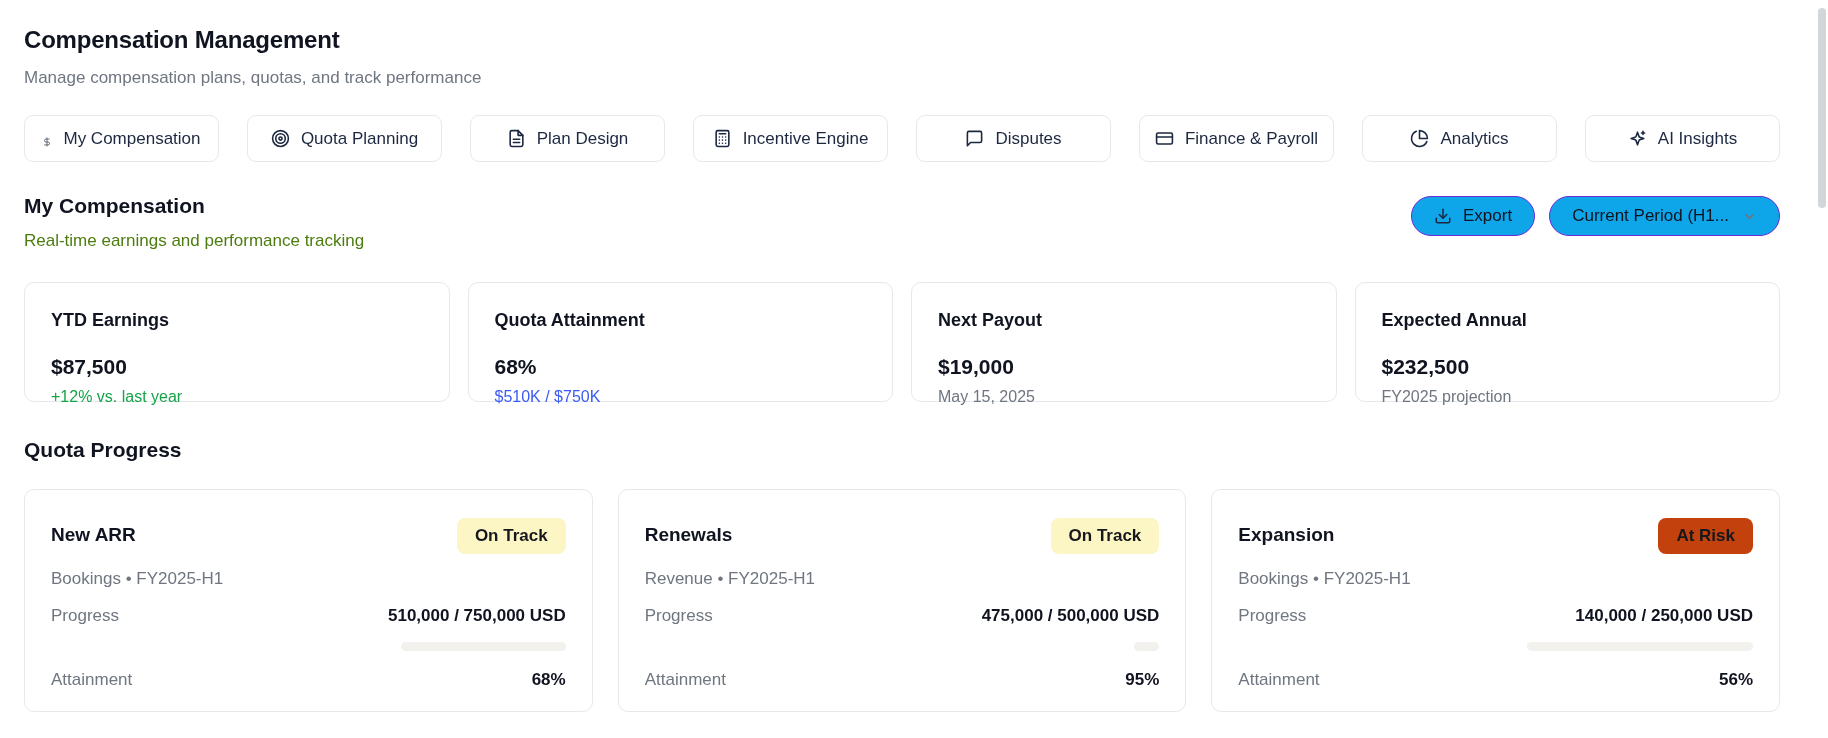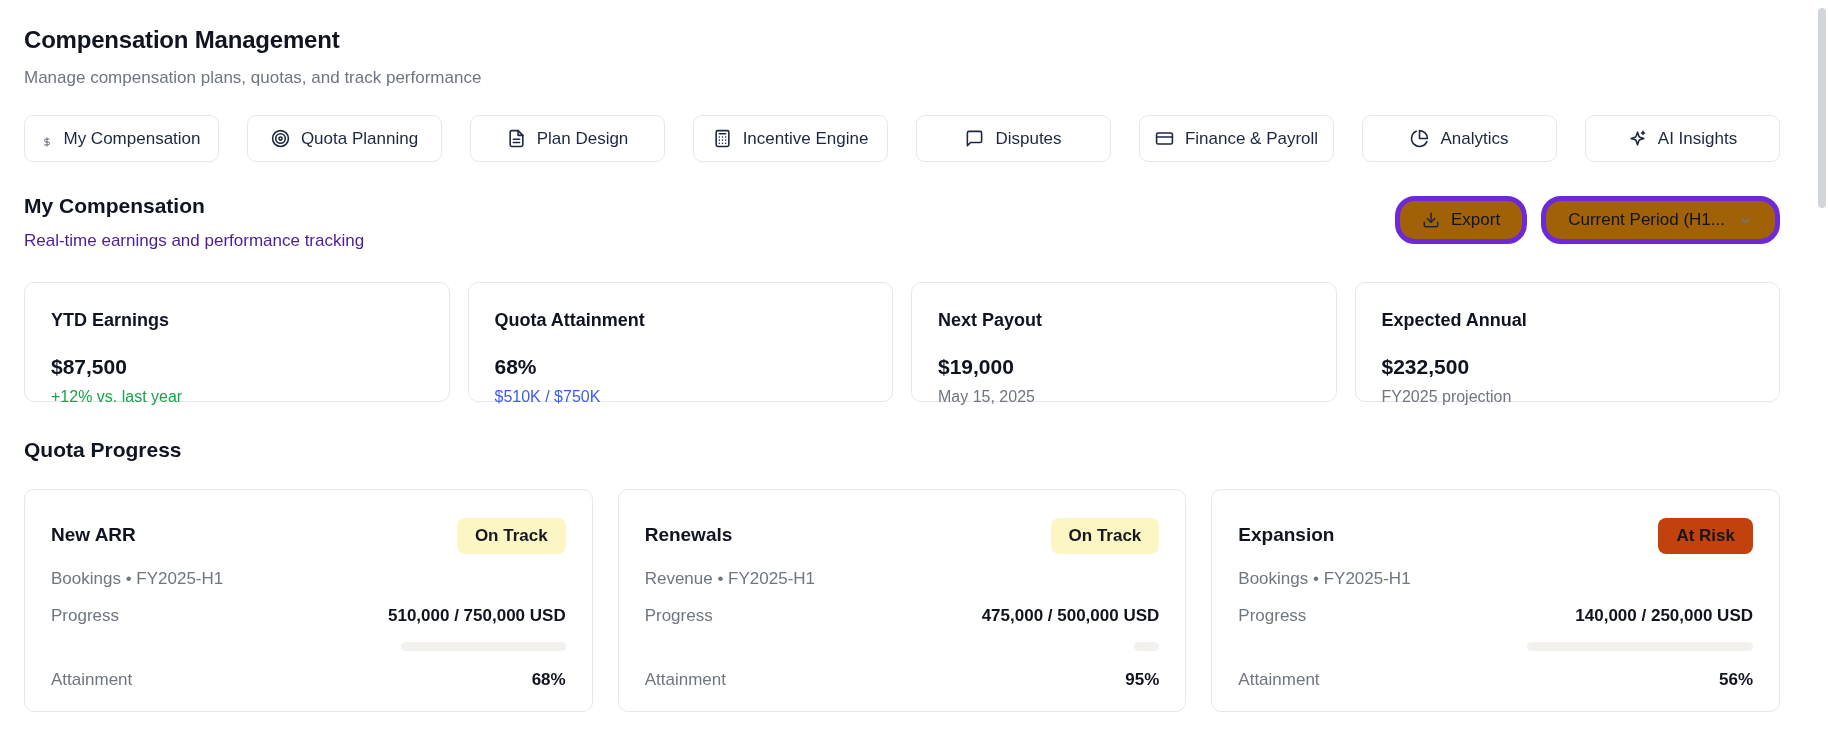--- a/index.html
+++ b/index.html
@@ -22,24 +22,24 @@
     height: 47px; background: #fff; border: 1px solid #e7e8ec; border-radius: 9px;
     display: flex; align-items: center; justify-content: center; gap: 11px;
     font-size: 17px; font-weight: 500; color: #1c2840; cursor: pointer; white-space: nowrap;
   }
   .icon { width: 19px; height: 19px; flex: 0 0 auto; color: #1c2840; }
   .icon-xs { width: 10px; height: 10px; color: #4b5563; margin-top: 6px; }
 
   
   .section-head { margin-top: 32px; display: flex; justify-content: space-between; align-items: flex-start; }
   .section-title { font-size: 21px; font-weight: 700; color: #101420; }
-  .section-subtitle { margin-top: 13px; font-size: 17px; color: #4c1d95; }
+  .section-subtitle { margin-top: 13px; font-size: 17px; color: #4d7c0f; }
   .head-actions { display: flex; gap: 14px; margin-top: 2px; }
   .pill {
-    height: 48px; border: 5px solid #6d28d9; border-radius: 20px; background: #a16207;
+    height: 40px; border: 1px solid #6d28d9; border-radius: 20px; background: #0ea5e9;
     display: flex; align-items: center; gap: 11px; padding: 0 22px;
     font-size: 17px; color: #101420; cursor: pointer; white-space: nowrap;
   }
   .pill .icon { width: 18px; height: 18px; }
   .chev { width: 15px; height: 15px; color: #6f7680; margin-left: 2px; }
 
   
   .stats { margin-top: 31px; display: grid; grid-template-columns: repeat(4, 1fr); gap: 18px; }
   .stat-card { border: 1px solid #e7e8ec; border-radius: 10px; background: #fff; padding: 27px 26px 30px; height: 120px; }
   .stat-label { font-size: 18px; font-weight: 600; color: #101420; }

